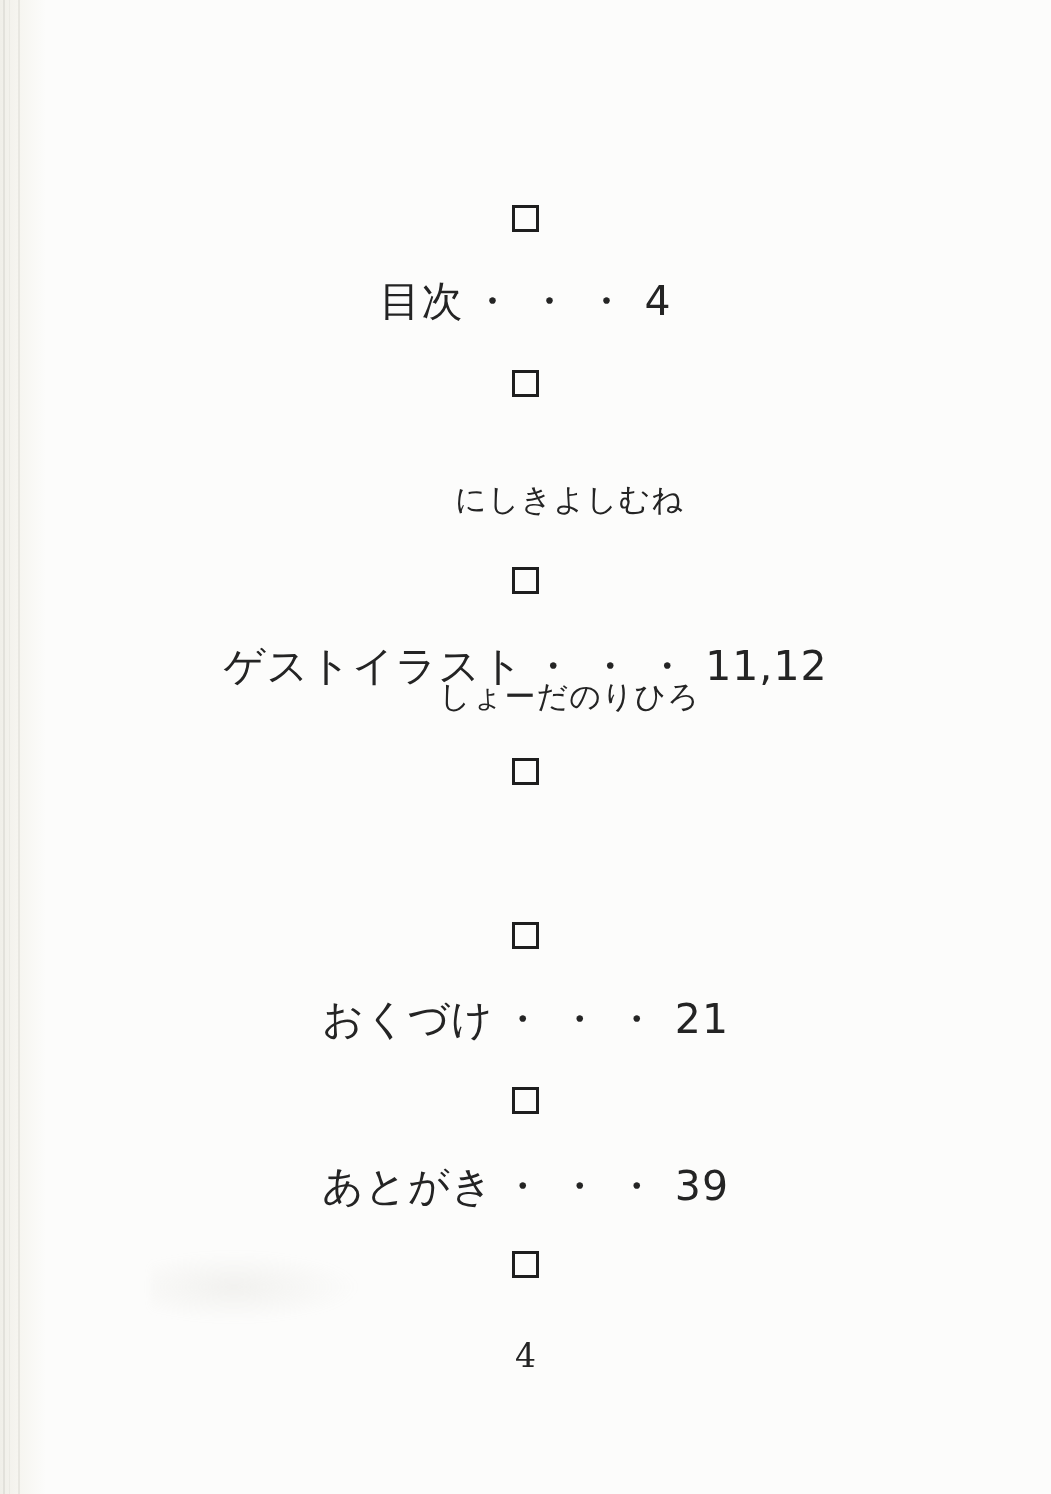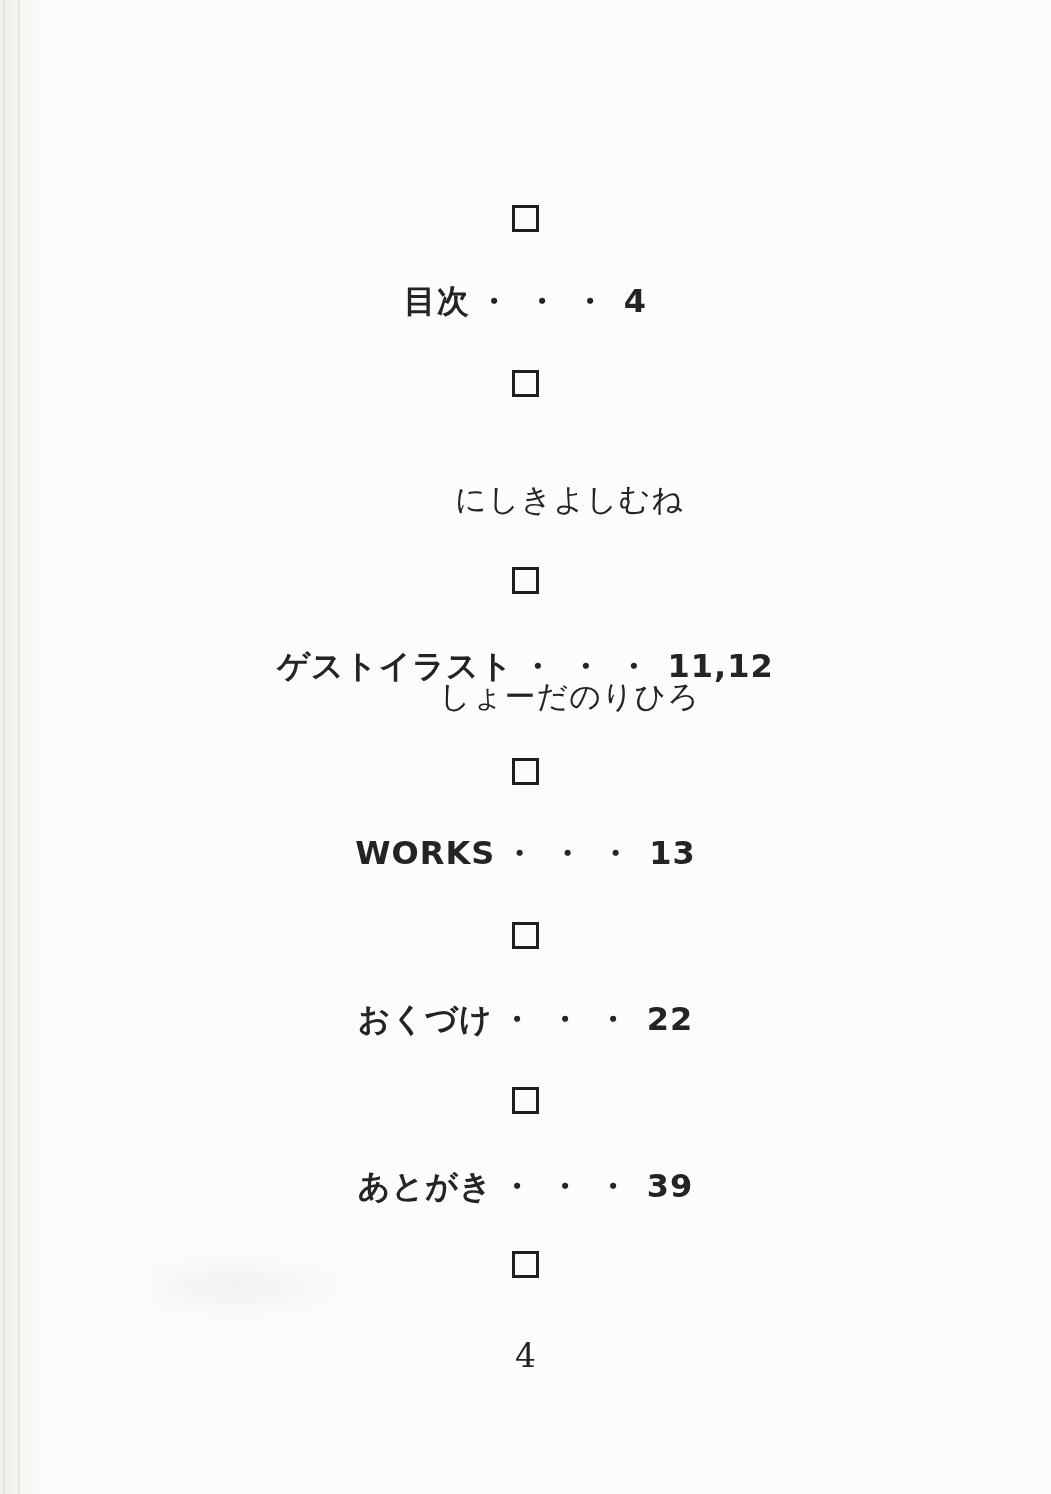--- a/index.html
+++ b/index.html
@@ -42,23 +42,23 @@
   }
   .square-row span.square {
     display: inline-block;
     width: 27px;
     height: 27px;
     border: 3px solid #1e1e1e;
     box-sizing: border-box;
     background: transparent;
   }
   .entry {
-    font-size: 32px;
+    font-size: 41px;
     line-height: 46px;
-    font-weight: 700;
+    font-weight: 400;
     letter-spacing: 1px;
   }
   .entry .dots {
     letter-spacing: 16px;
     margin-left: 8px;
     margin-right: 2px;
   }
   .subtitle {
     font-size: 31px;
     line-height: 36px;
@@ -100,25 +100,24 @@
 
   <div class="row subtitle" style="top:481px">にしきよしむね</div>
 
   <div class="row square-row" style="top:567px"><span class="square"></span></div>
 
   <div class="row entry" style="top:643px"><span>ゲストイラスト</span><span class="dots">・・・</span><span>11,12</span></div>
   <div class="row subtitle" style="top:678px">しょーだのりひろ</div>
 
   <div class="row square-row" style="top:758px"><span class="square"></span></div>
 
-  <div class="row entry" style="top:830px"><span>WORKS</span><span class="dots">・・・</span><span>13</span></div>
 
   <div class="row square-row" style="top:922px"><span class="square"></span></div>
 
-  <div class="row entry" style="top:996px"><span>おくづけ</span><span class="dots">・・・</span><span>22</span></div>
+  <div class="row entry" style="top:996px"><span>おくづけ</span><span class="dots">・・・</span><span>21</span></div>
 
   <div class="row square-row" style="top:1087px"><span class="square"></span></div>
 
   <div class="row entry" style="top:1163px"><span>あとがき</span><span class="dots">・・・</span><span>39</span></div>
 
   <div class="row square-row" style="top:1251px"><span class="square"></span></div>
 
   <div class="row page-number" style="top:1338px">4</div>
 
   <div class="smudge"></div>

